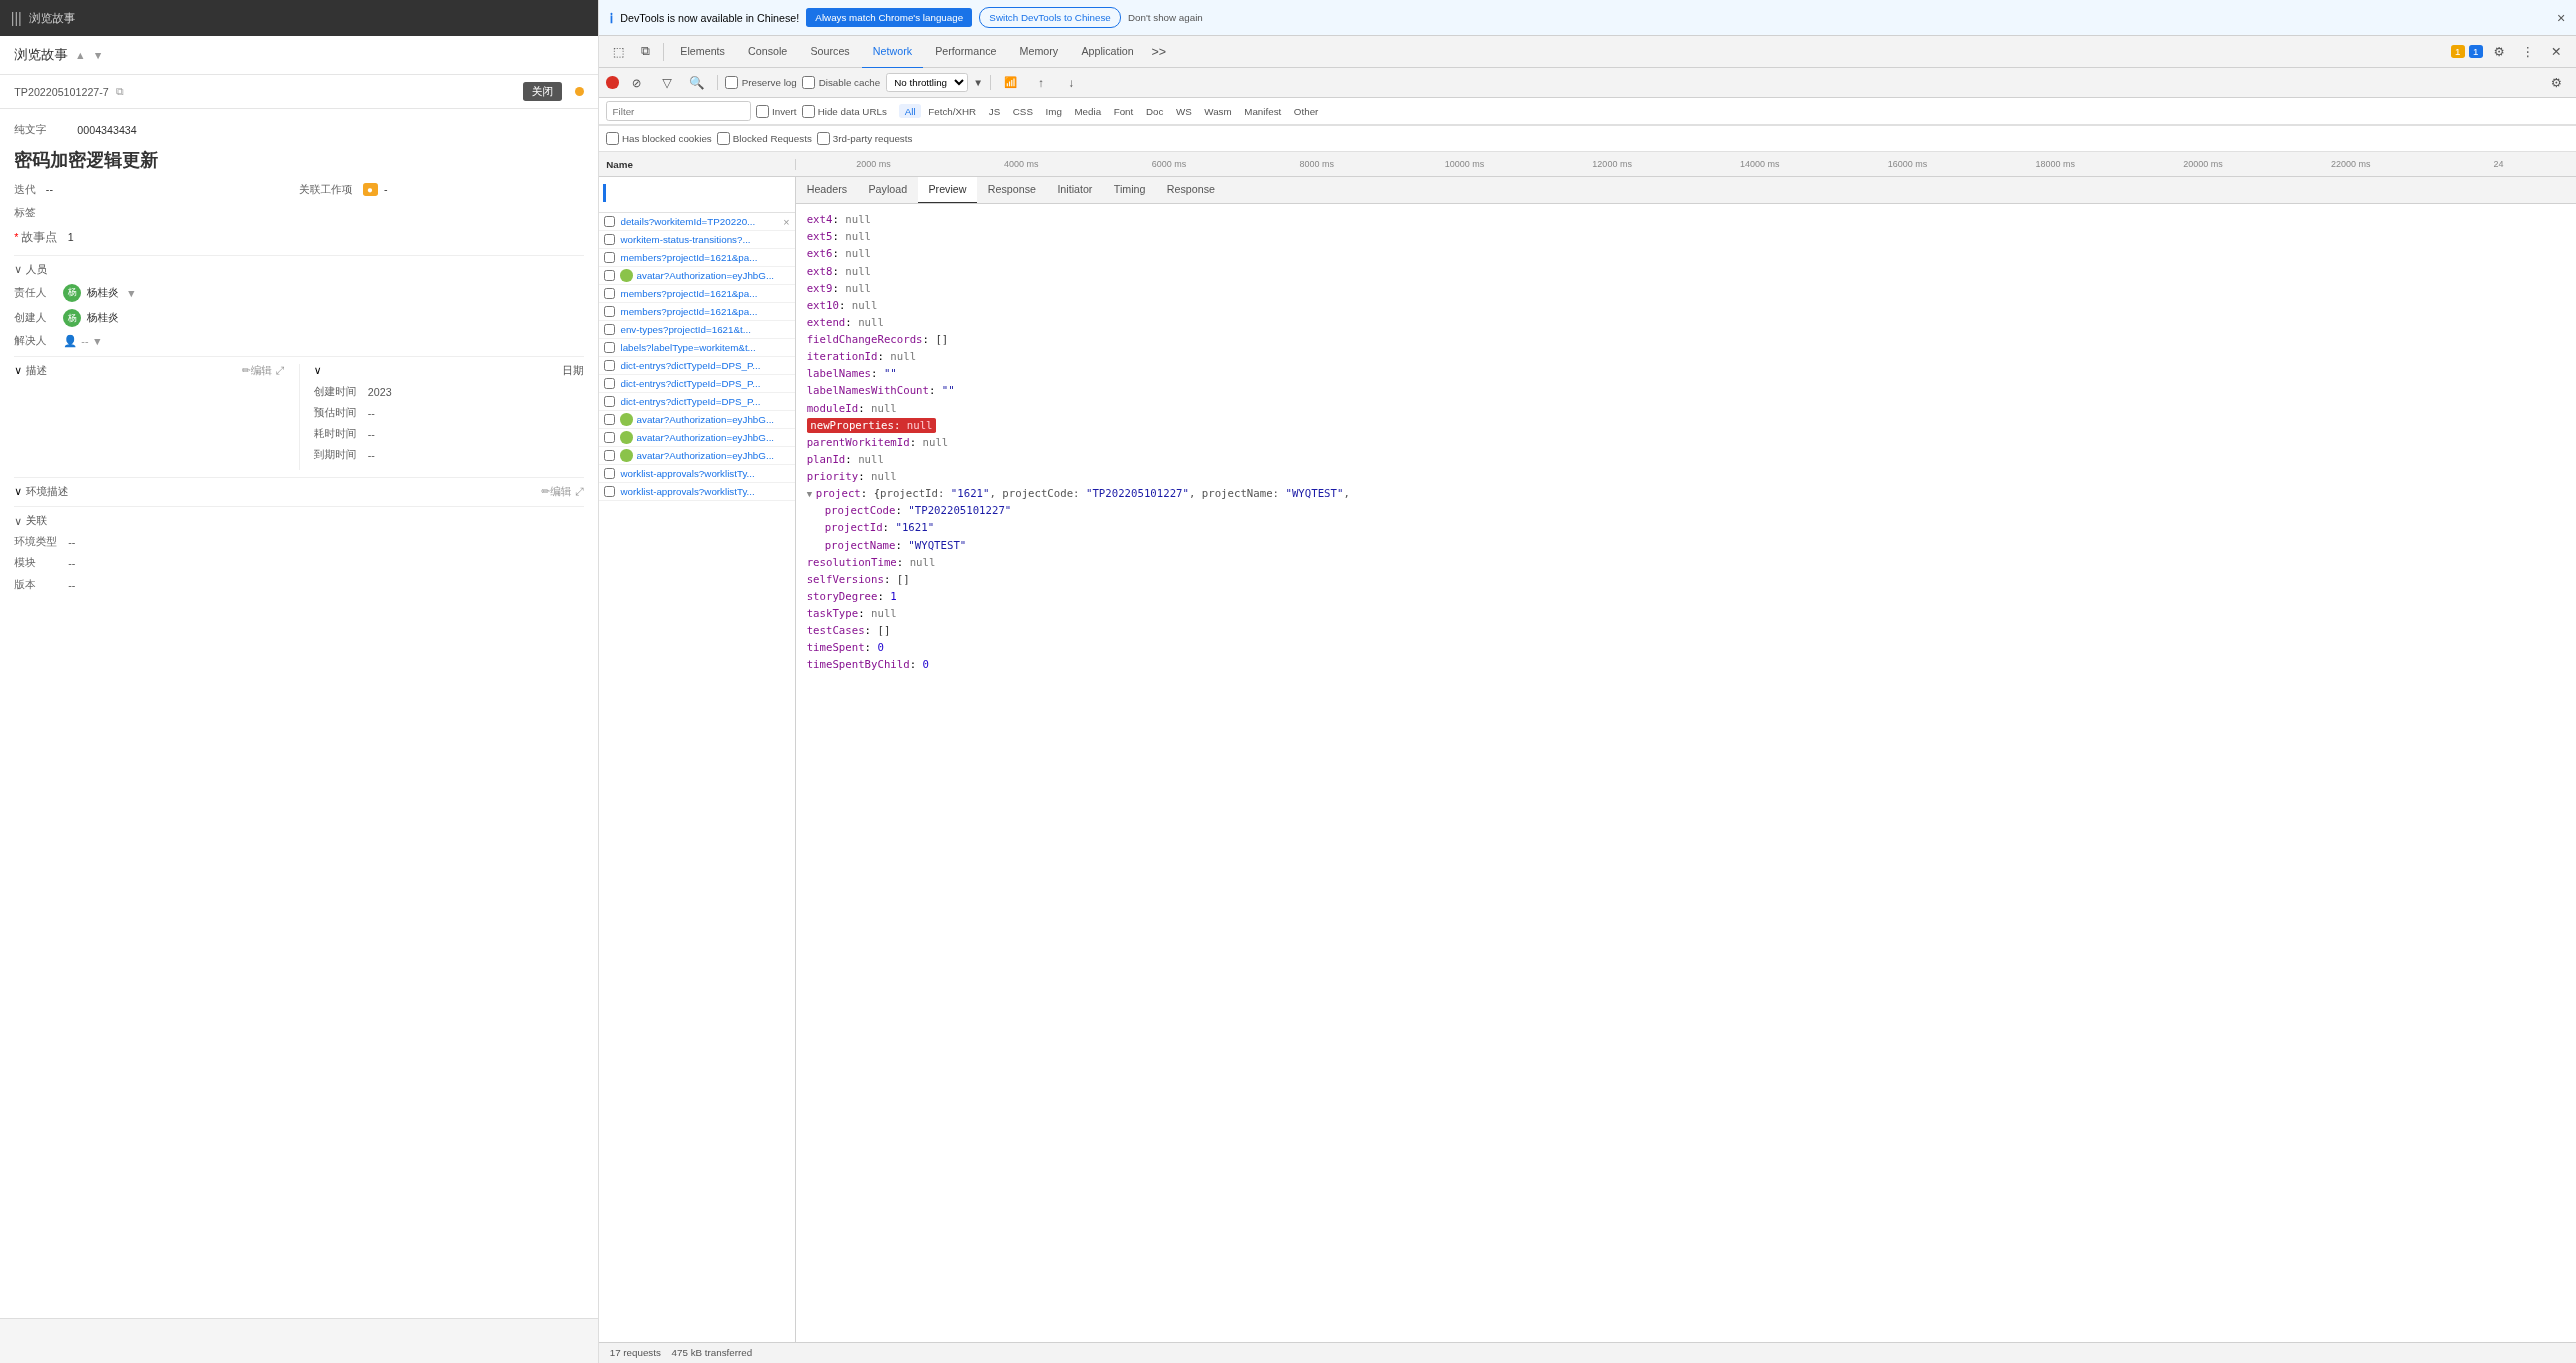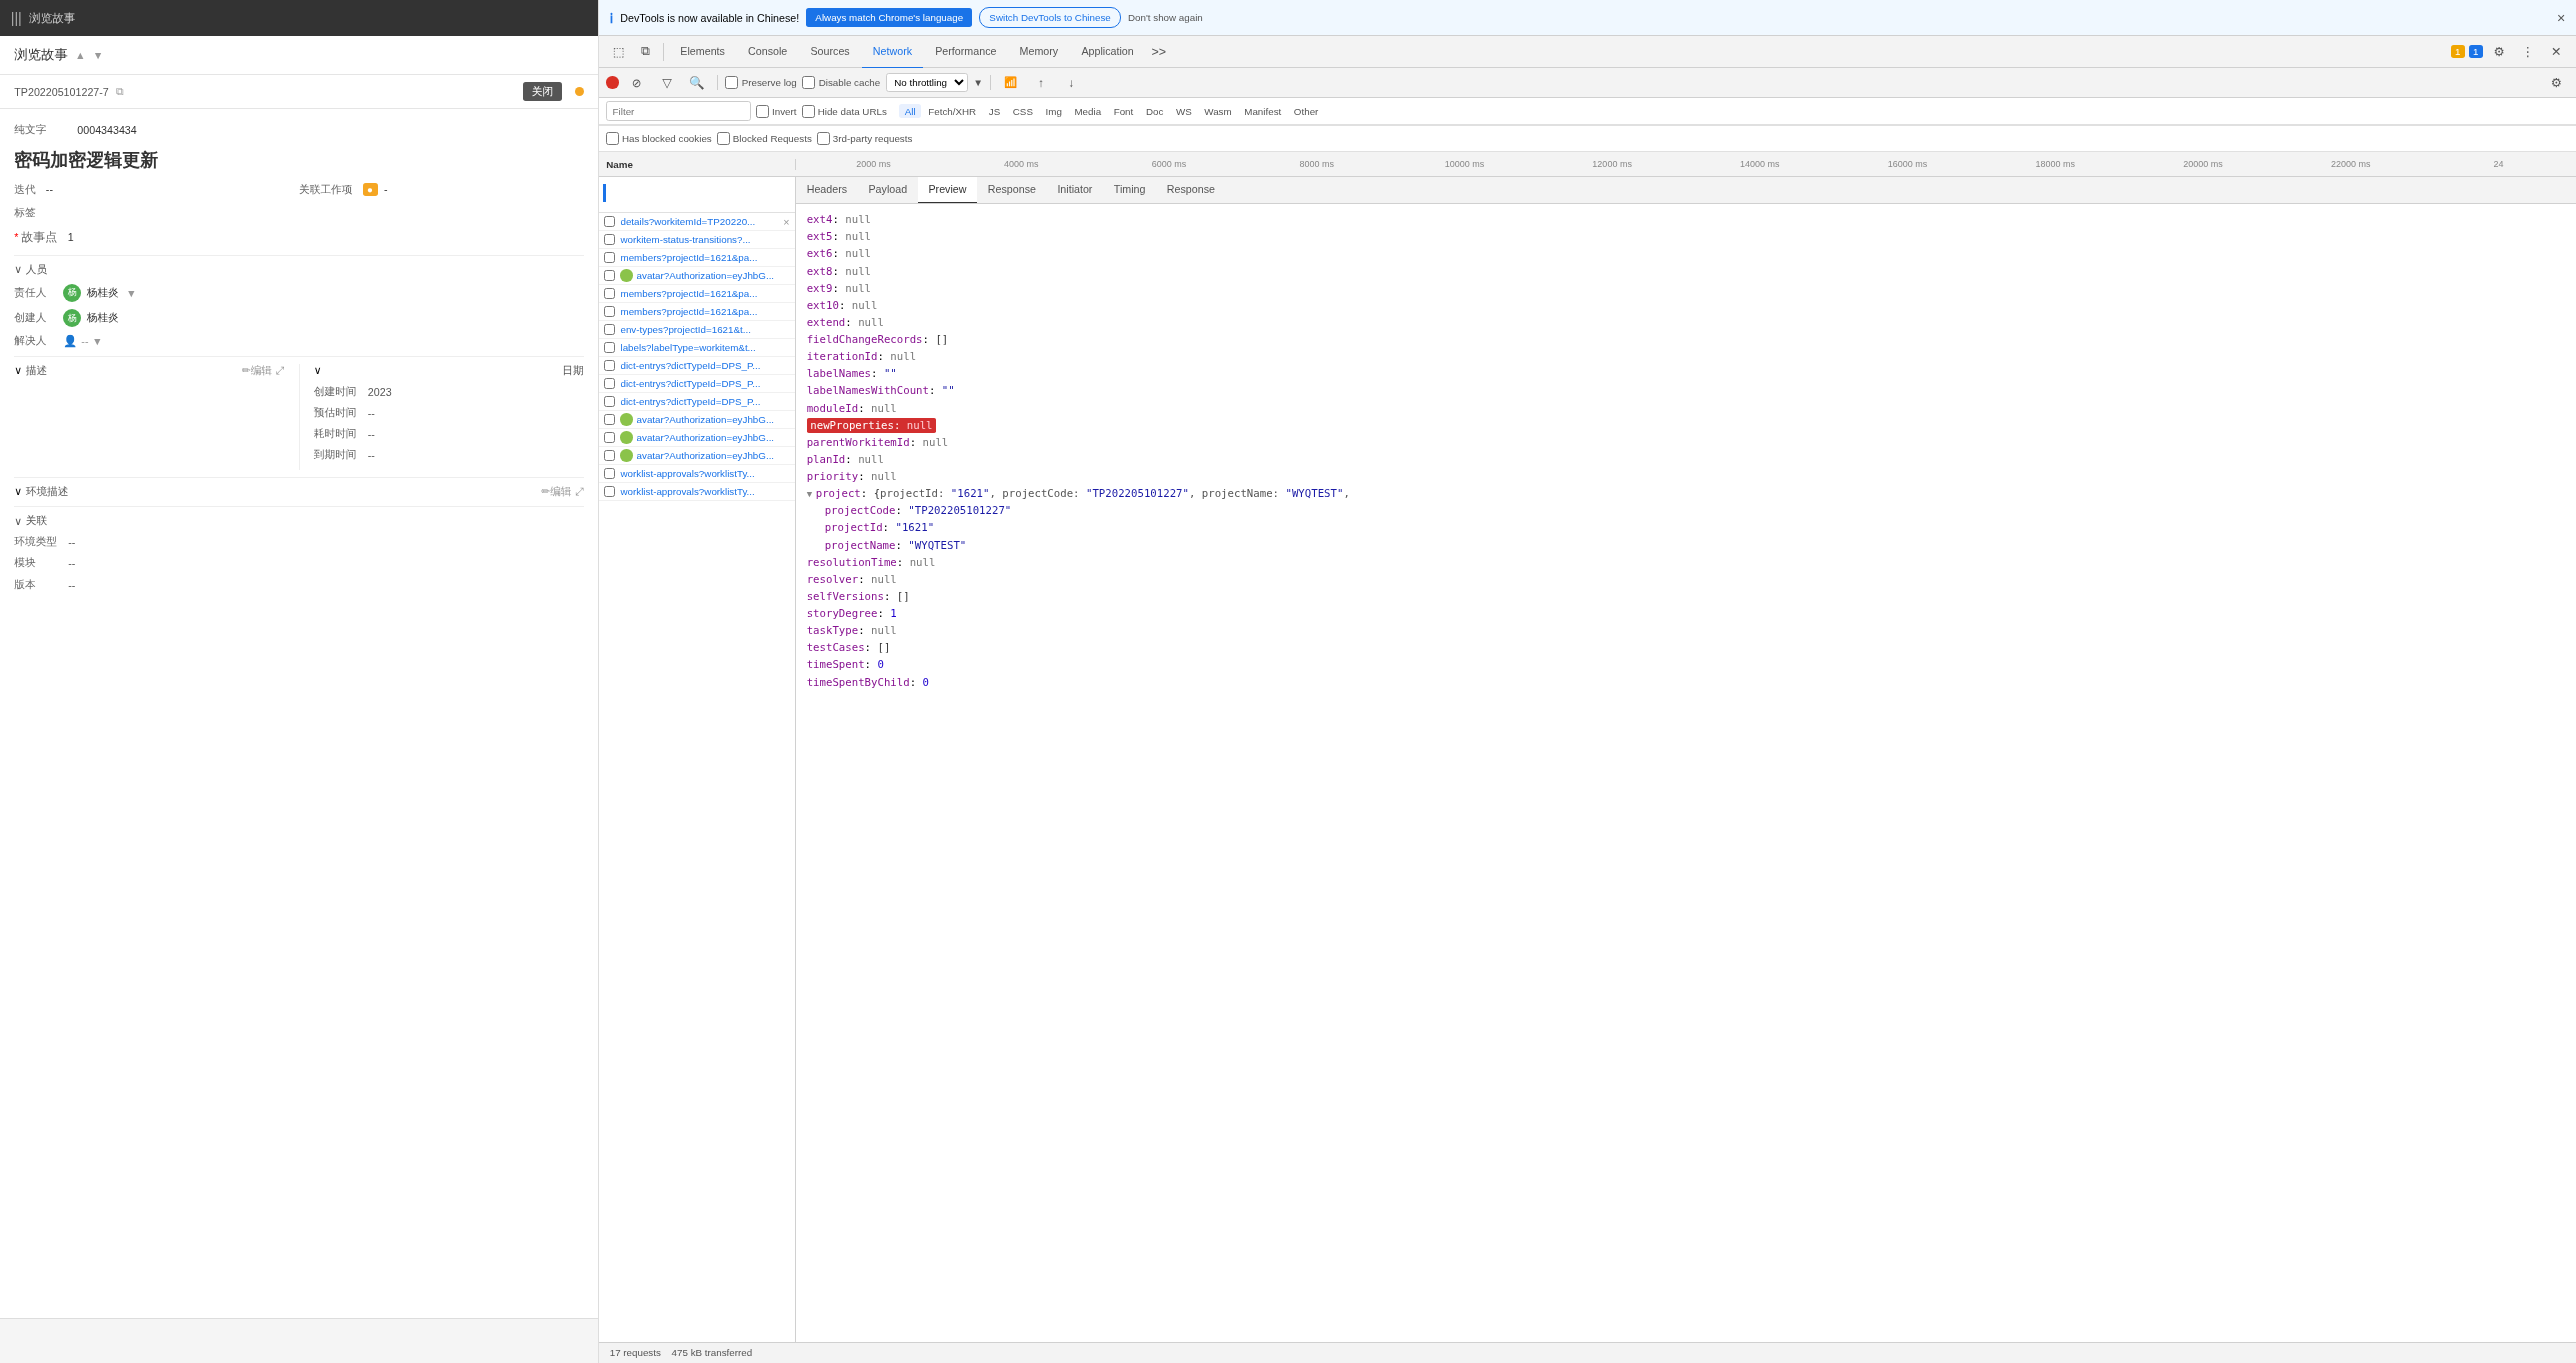--- a/index.html
+++ b/index.html
@@ -481,21 +481,20 @@
         <div class="json-line"><span class="json-key">moduleId</span>: <span class="json-null">null</span></div>
         <div class="json-line"><span style="background:#d32f2f; color:white; padding:0.9px 3.6px; border-radius:1.8px;"><span class="json-key" style="color:white;">newProperties</span>: <span style="color:#ffcdd2;">null</span></span></div>
         <div class="json-line"><span class="json-key">parentWorkitemId</span>: <span class="json-null">null</span></div>
         <div class="json-line"><span class="json-key">planId</span>: <span class="json-null">null</span></div>
         <div class="json-line"><span class="json-key">priority</span>: <span class="json-null">null</span></div>
         <div class="json-line"><span class="expand-triangle open"></span><span class="json-key">project</span>: <span class="json-bracket">{</span><span style="color:#555;">projectId: <span class="json-string">"1621"</span>, projectCode: <span class="json-string">"TP202205101227"</span>, projectName: <span class="json-string">"WYQTEST"</span>,</span></div>
         <div class="json-line" style="padding-left:18px;"><span class="json-key">projectCode</span>: <span class="json-string">"TP202205101227"</span></div>
         <div class="json-line" style="padding-left:18px;"><span class="json-key">projectId</span>: <span class="json-string">"1621"</span></div>
         <div class="json-line" style="padding-left:18px;"><span class="json-key">projectName</span>: <span class="json-string">"WYQTEST"</span></div>
         <div class="json-line"><span class="json-key">resolutionTime</span>: <span class="json-null">null</span></div>
-        <div class="json-line"><span class="json-key">resolver</span>: <span class="json-null">null</span></div>
         <div class="json-line"><span class="json-key">selfVersions</span>: <span class="json-bracket">[]</span></div>
         <div class="json-line"><span class="json-key">storyDegree</span>: <span class="json-number">1</span></div>
         <div class="json-line"><span class="json-key">taskType</span>: <span class="json-null">null</span></div>
         <div class="json-line"><span class="json-key">testCases</span>: <span class="json-bracket">[]</span></div>
         <div class="json-line"><span class="json-key">timeSpent</span>: <span class="json-number">0</span></div>
         <div class="json-line"><span class="json-key">timeSpentByChild</span>: <span class="json-number">0</span></div>
       </div>
     </div>
   </div>
 

